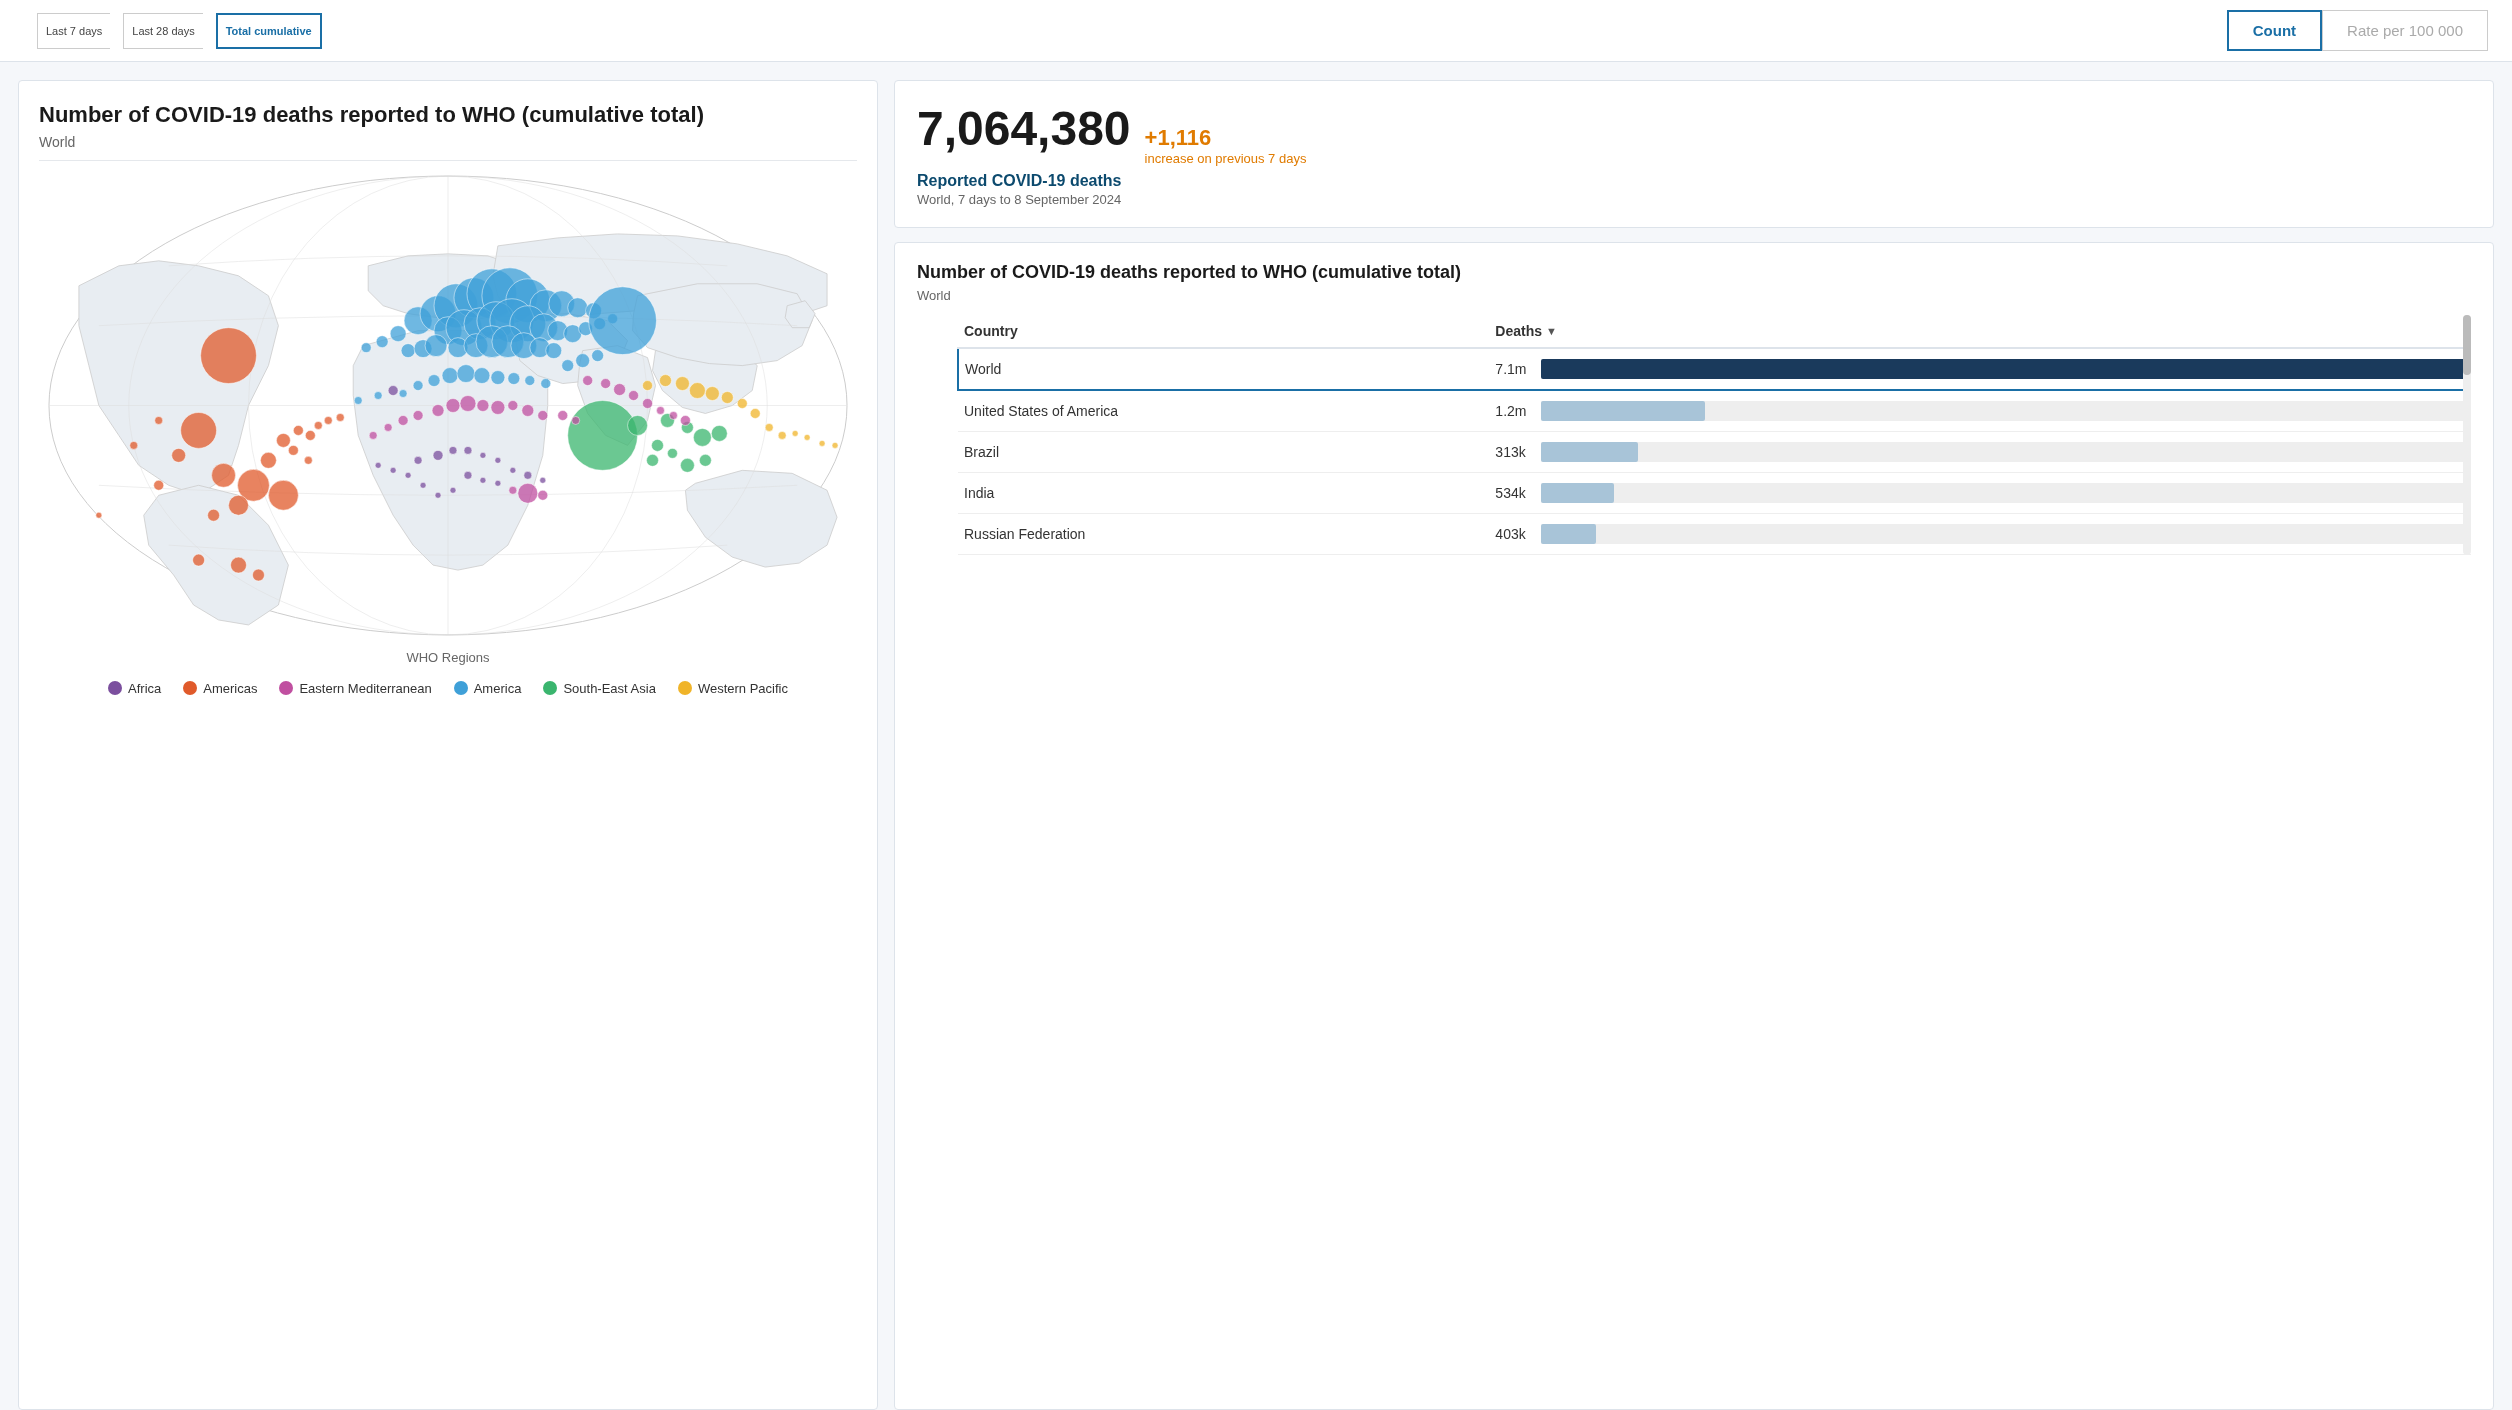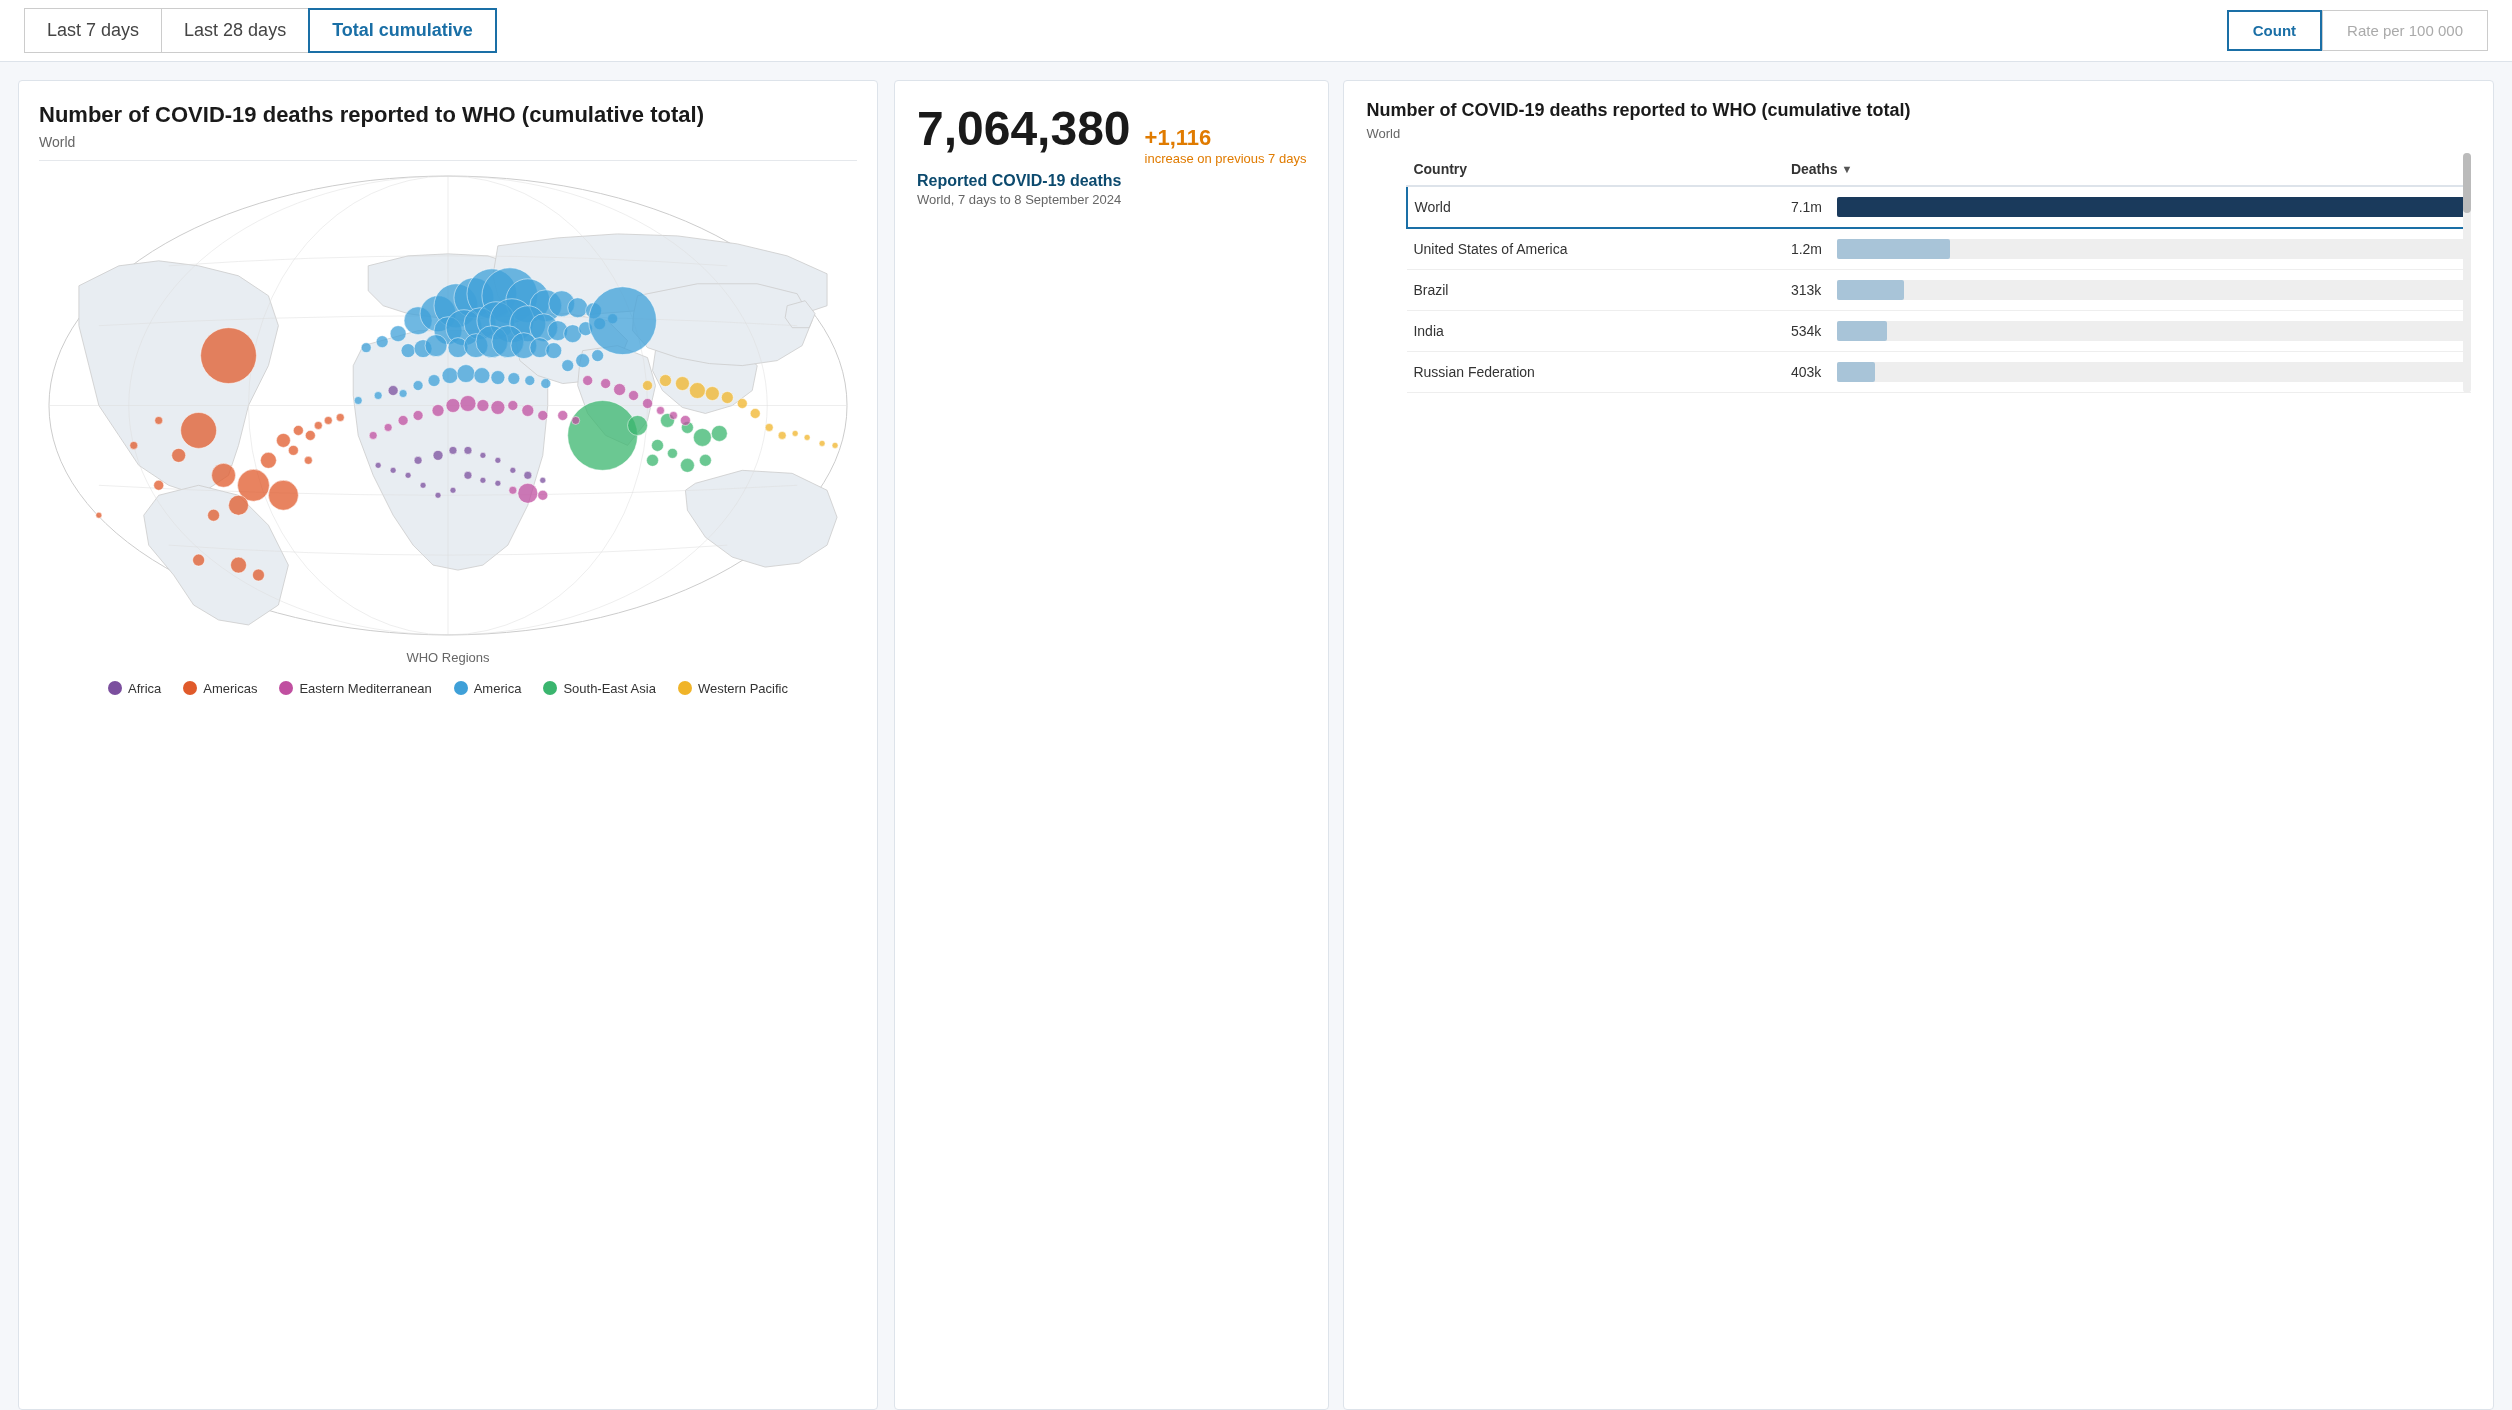--- a/index.html
+++ b/index.html
@@ -9,27 +9,28 @@
       display: flex;
       align-items: center;
       justify-content: space-between;
       background: #fff;
       border-bottom: 1px solid #dde3ea;
       padding: 0 24px;
       height: 62px;
     }
     .tab-group { display: flex; gap: 0; }
     .tab-btn {
-      padding: 10px 22px;
+      padding: 10px 8px;
       border: 1px solid #ccc;
       background: #fff;
       cursor: pointer;
-      font-size: 18px;
+      font-size: 11px;
       color: #444;
       border-right: none;
+      margin-left: 13px;
     }
     .tab-btn:last-child { border-right: 1px solid #ccc; }
     .tab-btn.active {
       border: 2px solid #1a6fa6;
       color: #1a6fa6;
       font-weight: bold;
       background: #fff;
     }
     .right-btns { display: flex; gap: 0; }
     .right-btn {
@@ -116,21 +117,21 @@
       width: 14px;
       height: 14px;
       border-radius: 50%;
       display: inline-block;
       flex-shrink: 0;
     }
 
     .right-panel {
       flex: 1;
       display: flex;
-      flex-direction: row;
+      flex-direction: column;
       gap: 14px;
     }
 
     .stat-card {
       background: #fff;
       border: 1px solid #dde3ea;
       border-radius: 4px;
       padding: 20px 22px;
     }
     .stat-main-row {

